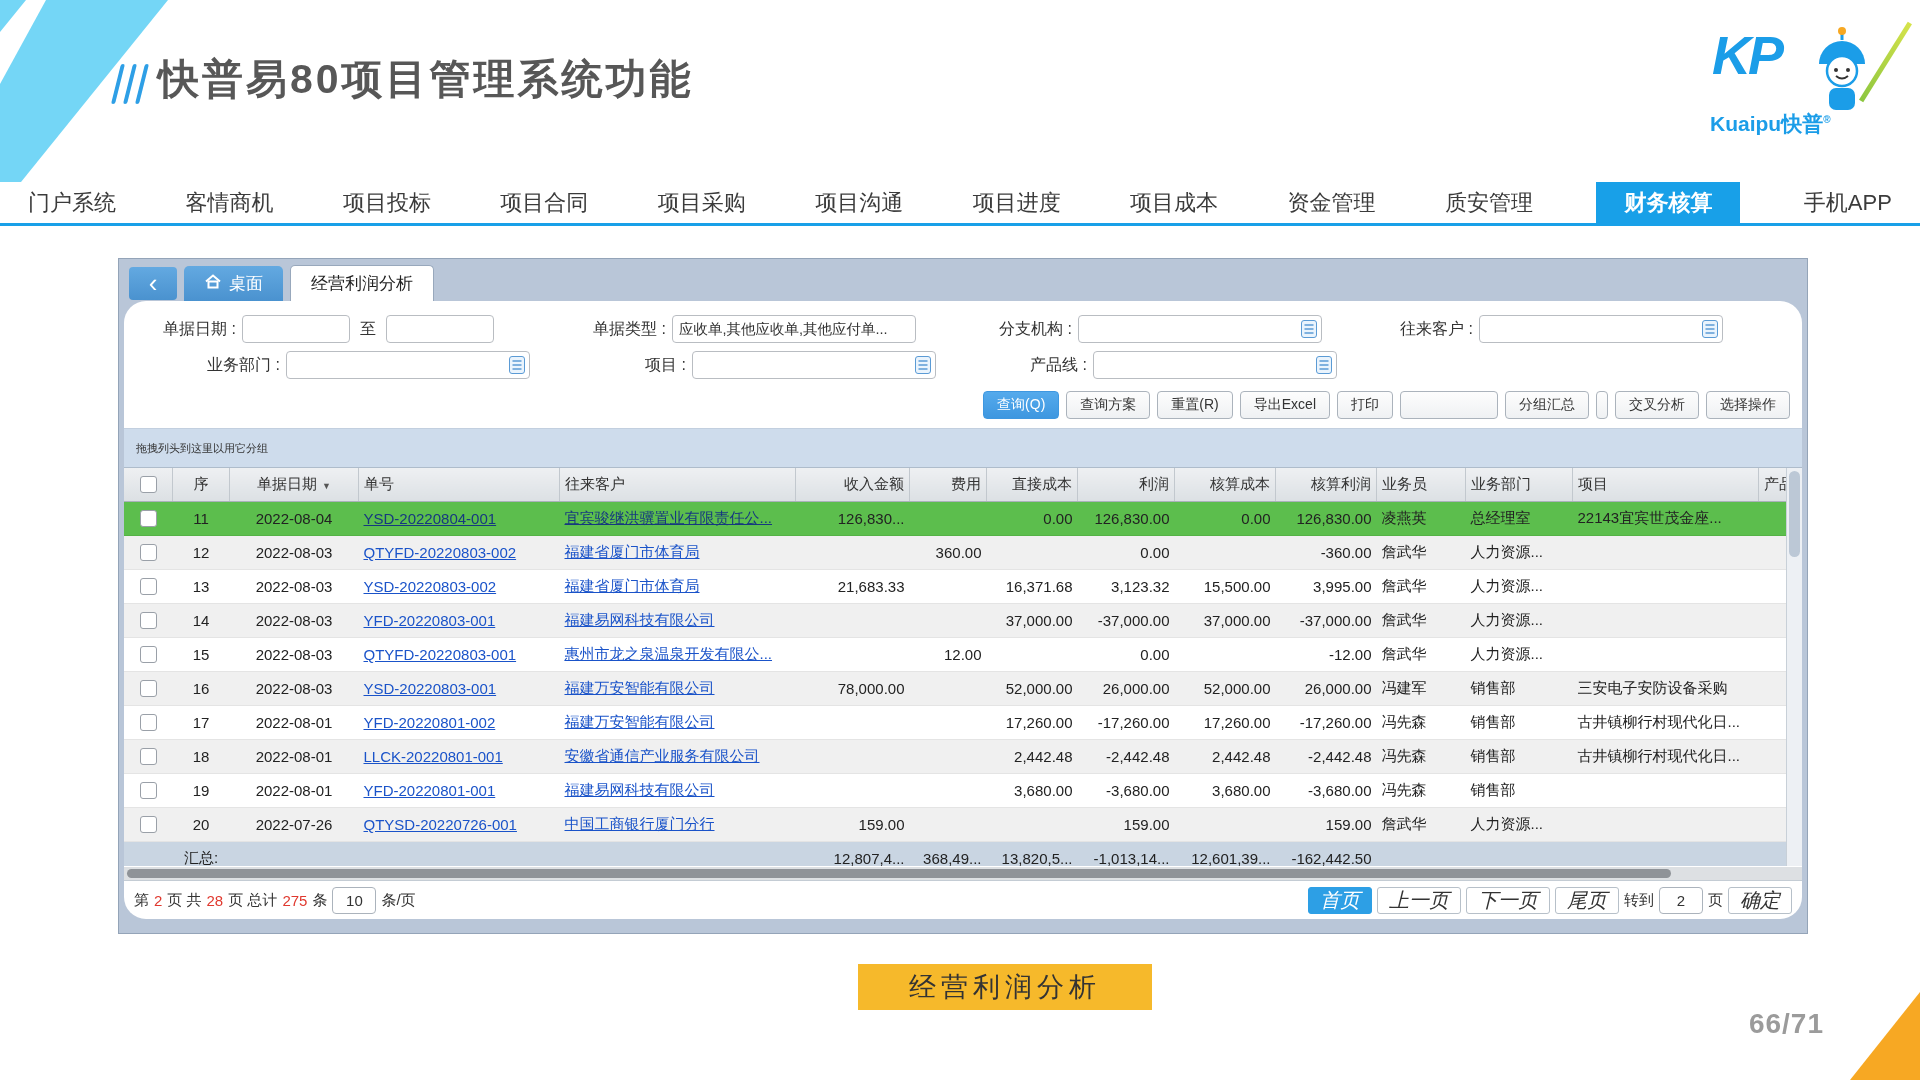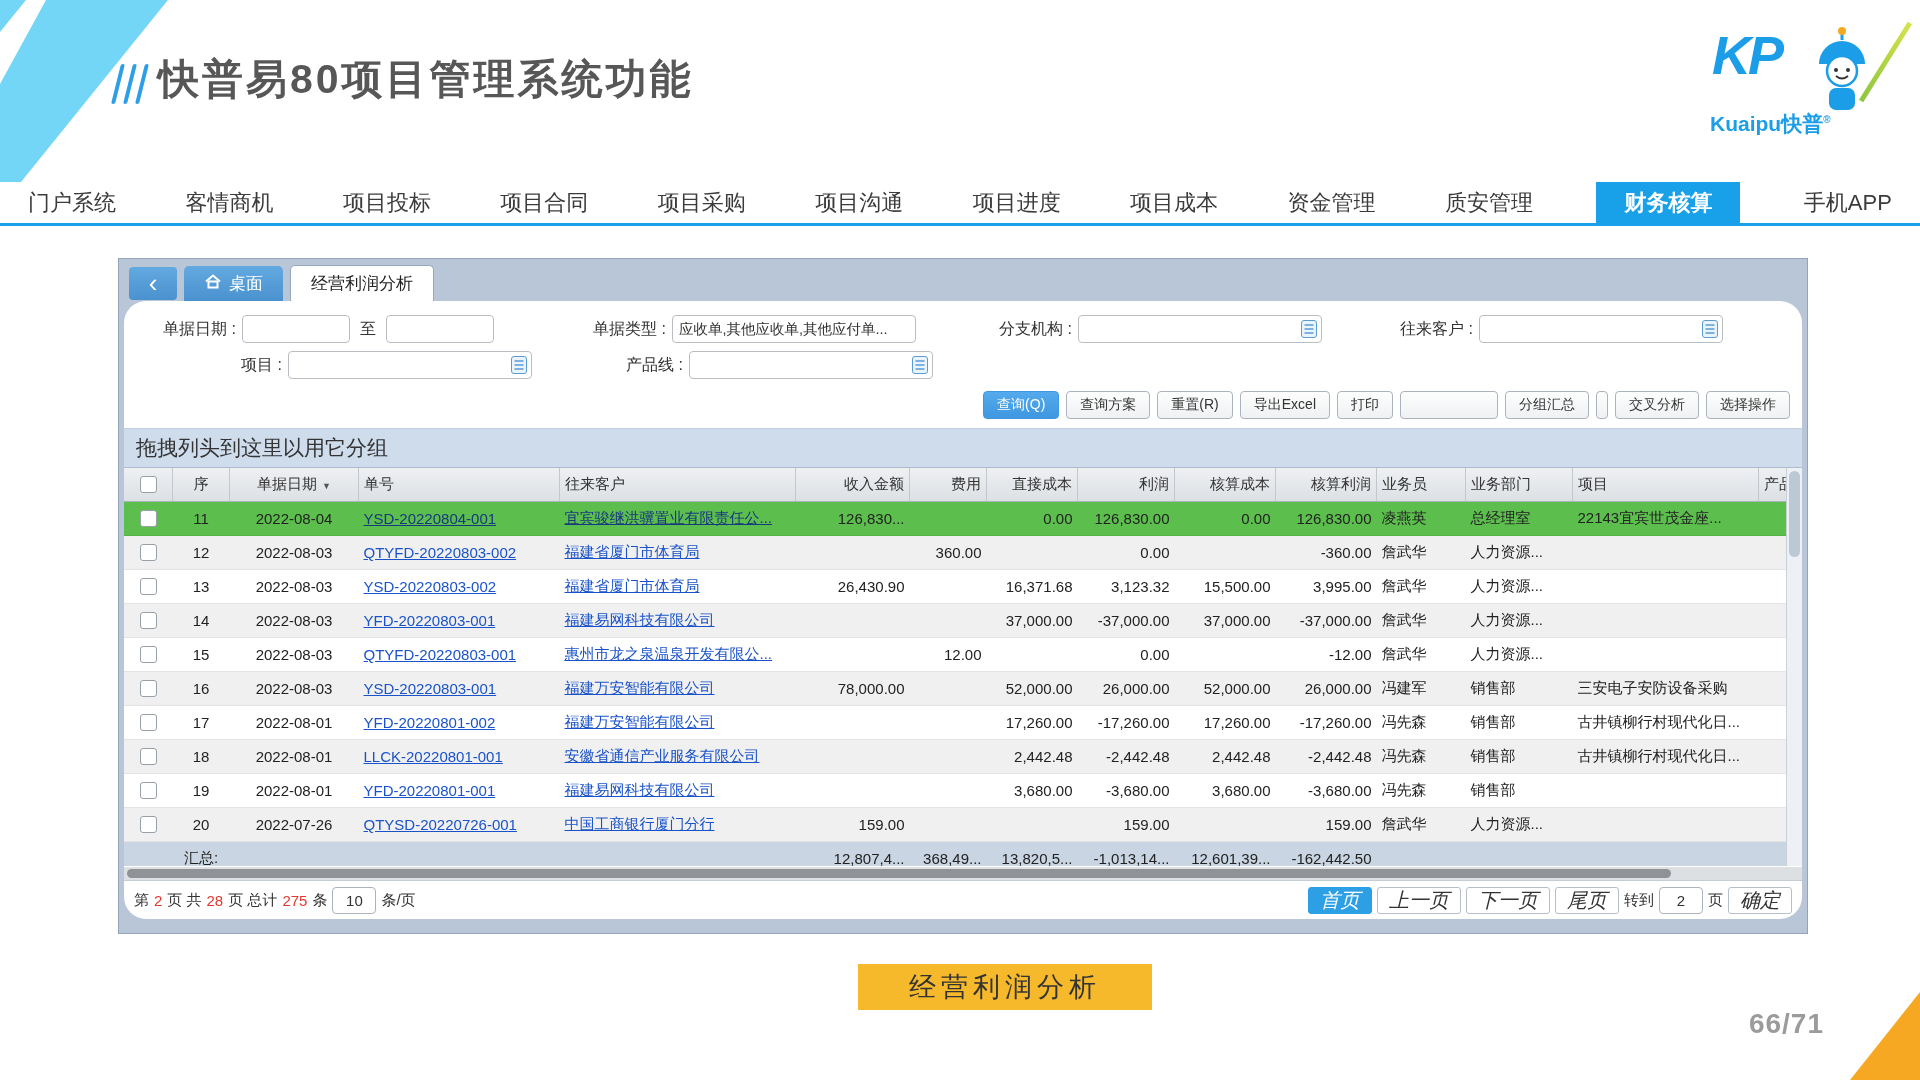--- a/index.html
+++ b/index.html
@@ -69,21 +69,21 @@
   
   .toolbar{display:flex;justify-content:flex-end;align-items:center;gap:7px;padding:2px 12px 9px;}
   .btn{height:28px;padding:0 13px;border:1px solid #ABB3BC;border-radius:4px;cursor:pointer;
        background:linear-gradient(#FDFDFD,#EFF1F3);font-size:14px;color:#333;display:flex;align-items:center;box-sizing:border-box;}
   .btn.primary{background:linear-gradient(#55AAEC,#3E97E0);border-color:#3E97E0;color:#fff;}
   .btn.blank-wide{width:98px;}
   .btn.blank-narrow{width:12px;padding:0;}
 
   
   .groupbar{height:38px;background:#CEDCEC;border-top:1px solid #C2CFDF;border-bottom:1px solid #AEBCCB;
-       display:flex;align-items:center;padding-left:12px;font-size:21px;color:#333;}
+       display:flex;align-items:center;padding-left:12px;font-size:11px;color:#333;}
 
   
   .tablezone{position:relative;height:398px;overflow:hidden;}
   table{border-collapse:collapse;table-layout:fixed;width:1707px;font-size:15px;color:#222;}
   th{height:33px;background:linear-gradient(#EEF0F2,#DCE0E4);border-right:1px solid #C2C8CE;
      border-bottom:1px solid #AAB2BA;font-weight:normal;font-size:15px;color:#333;padding:0 5px;
      white-space:nowrap;overflow:hidden;text-align:center;cursor:pointer;}
   td{height:33px;border-bottom:1px solid #E4E4E4;padding:0 5px;white-space:nowrap;overflow:hidden;background:#fff;}
   tbody tr.zeb td{background:#F0F0F0;}
   tr.hl td{background:#5CBE4D;border-bottom-color:#54B245;}
@@ -213,20 +213,32 @@
                 <span class="licon"><svg width="16" height="18" viewBox="0 0 16 18">
                     <rect x="0.5" y="0.5" width="15" height="17" rx="2.5" fill="#EAF4FD" stroke="#5B9BD5"></rect>
                     <line x1="3.5" y1="5" x2="12.5" y2="5" stroke="#5B9BD5" stroke-width="1.5"></line>
                     <line x1="3.5" y1="9" x2="12.5" y2="9" stroke="#5B9BD5" stroke-width="1.5"></line>
                     <line x1="3.5" y1="13" x2="12.5" y2="13" stroke="#5B9BD5" stroke-width="1.5"></line>
                   </svg></span>
               </div>
             </div>
           </div>
           <div class="f-row">
+            <div class="field fcol2">
+              <label class="flabel">业务部门 :</label>
+              <div class="inputbox">
+                <span class="ival"></span>
+                <span class="licon"><svg width="16" height="18" viewBox="0 0 16 18">
+                    <rect x="0.5" y="0.5" width="15" height="17" rx="2.5" fill="#EAF4FD" stroke="#5B9BD5"></rect>
+                    <line x1="3.5" y1="5" x2="12.5" y2="5" stroke="#5B9BD5" stroke-width="1.5"></line>
+                    <line x1="3.5" y1="9" x2="12.5" y2="9" stroke="#5B9BD5" stroke-width="1.5"></line>
+                    <line x1="3.5" y1="13" x2="12.5" y2="13" stroke="#5B9BD5" stroke-width="1.5"></line>
+                  </svg></span>
+              </div>
+            </div>
             <div class="field fcol3">
               <label class="flabel">项目 :</label>
               <div class="inputbox">
                 <span class="ival"></span>
                 <span class="licon"><svg width="16" height="18" viewBox="0 0 16 18">
                     <rect x="0.5" y="0.5" width="15" height="17" rx="2.5" fill="#EAF4FD" stroke="#5B9BD5"></rect>
                     <line x1="3.5" y1="5" x2="12.5" y2="5" stroke="#5B9BD5" stroke-width="1.5"></line>
                     <line x1="3.5" y1="9" x2="12.5" y2="9" stroke="#5B9BD5" stroke-width="1.5"></line>
                     <line x1="3.5" y1="13" x2="12.5" y2="13" stroke="#5B9BD5" stroke-width="1.5"></line>
                   </svg></span>
@@ -322,21 +334,21 @@
                 <td class="c14 al"></td>
               </tr>
               <tr>
                 <td class="c0 ac">
                   <div class="cb"></div>
                 </td>
                 <td class="c1 ac">13</td>
                 <td class="c2 ac">2022-08-03</td>
                 <td class="c3 al"><a class="lnk">YSD-20220803-002</a></td>
                 <td class="c4 al"><a class="lnk">福建省厦门市体育局</a></td>
-                <td class="c5 ar">26,430.90</td>
+                <td class="c5 ar">21,683.33</td>
                 <td class="c6 ar"></td>
                 <td class="c7 ar">16,371.68</td>
                 <td class="c8 ar">3,123.32</td>
                 <td class="c9 ar">15,500.00</td>
                 <td class="c10 ar">3,995.00</td>
                 <td class="c11 al">詹武华</td>
                 <td class="c12 al">人力资源...</td>
                 <td class="c13 al"></td>
                 <td class="c14 al"></td>
               </tr>

